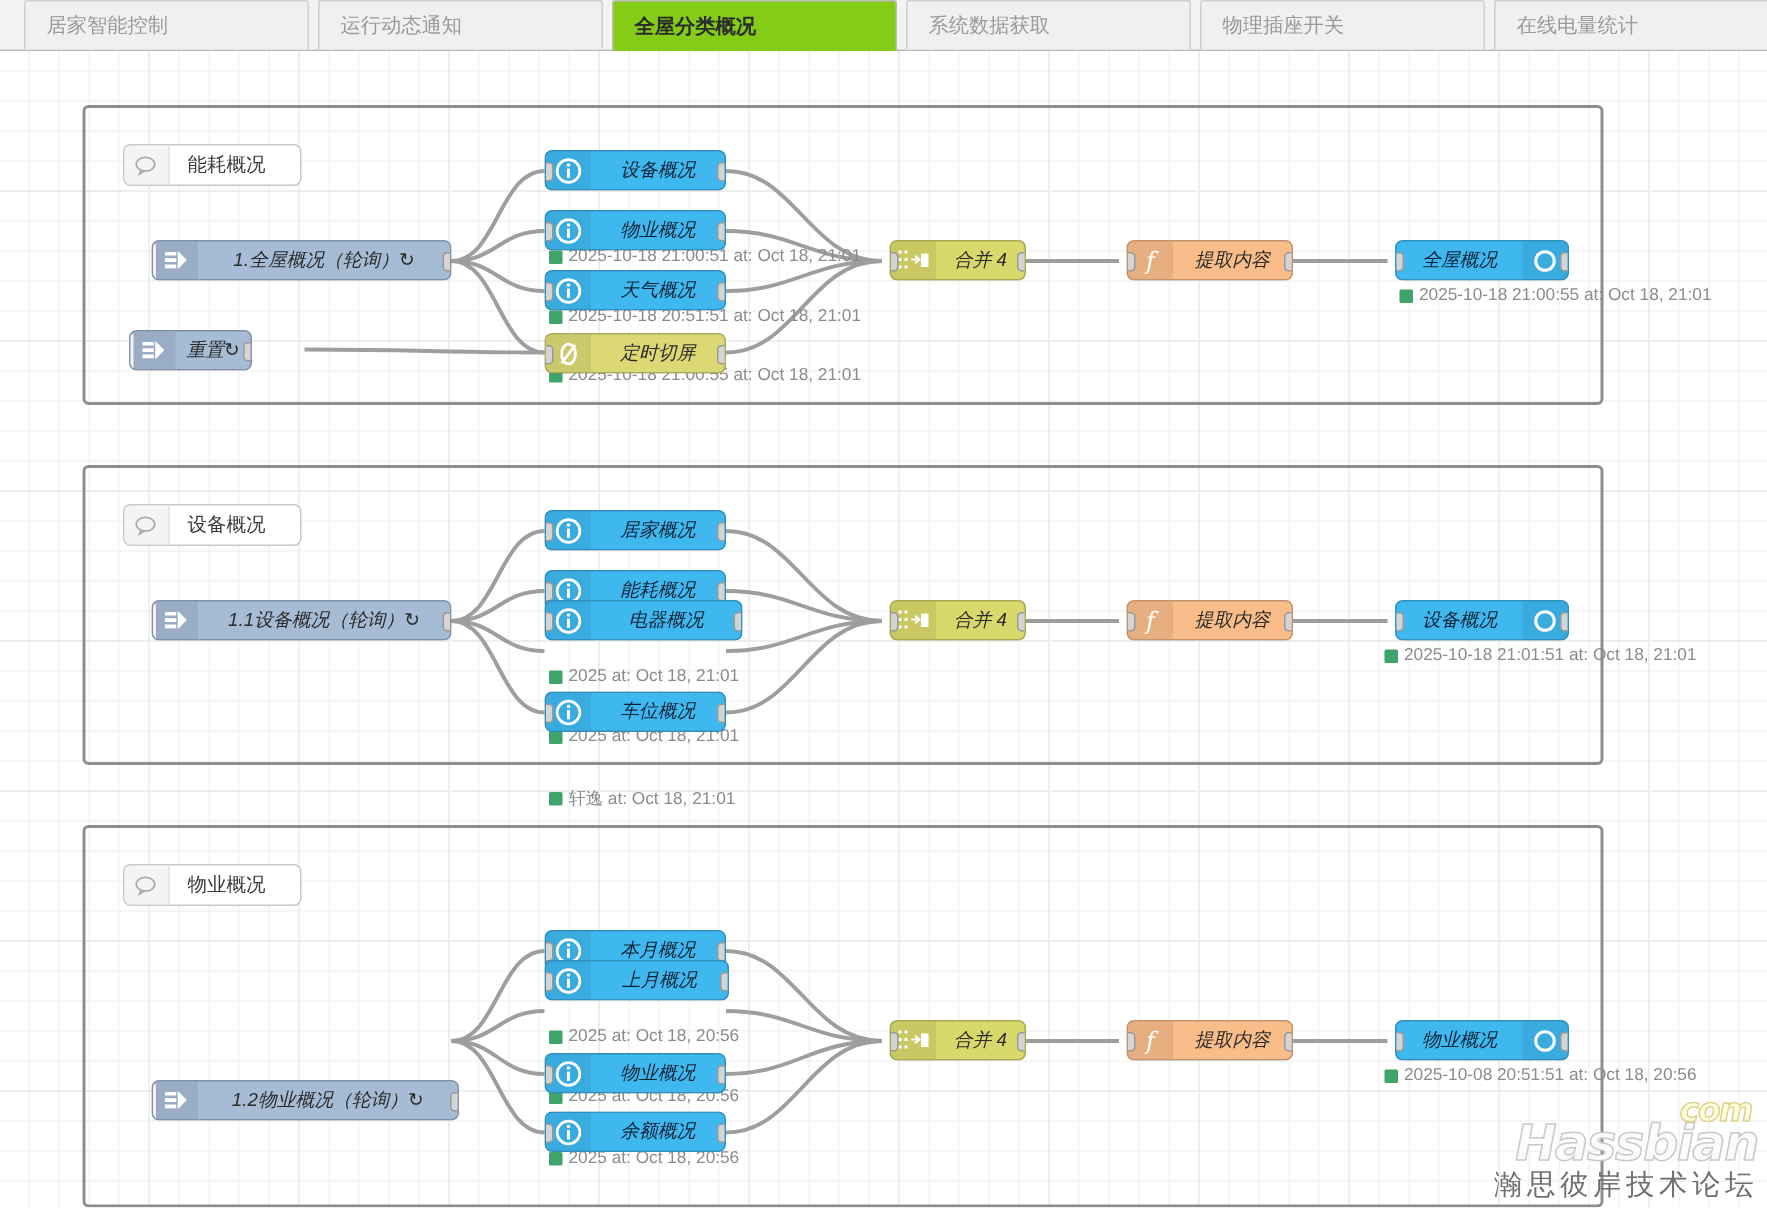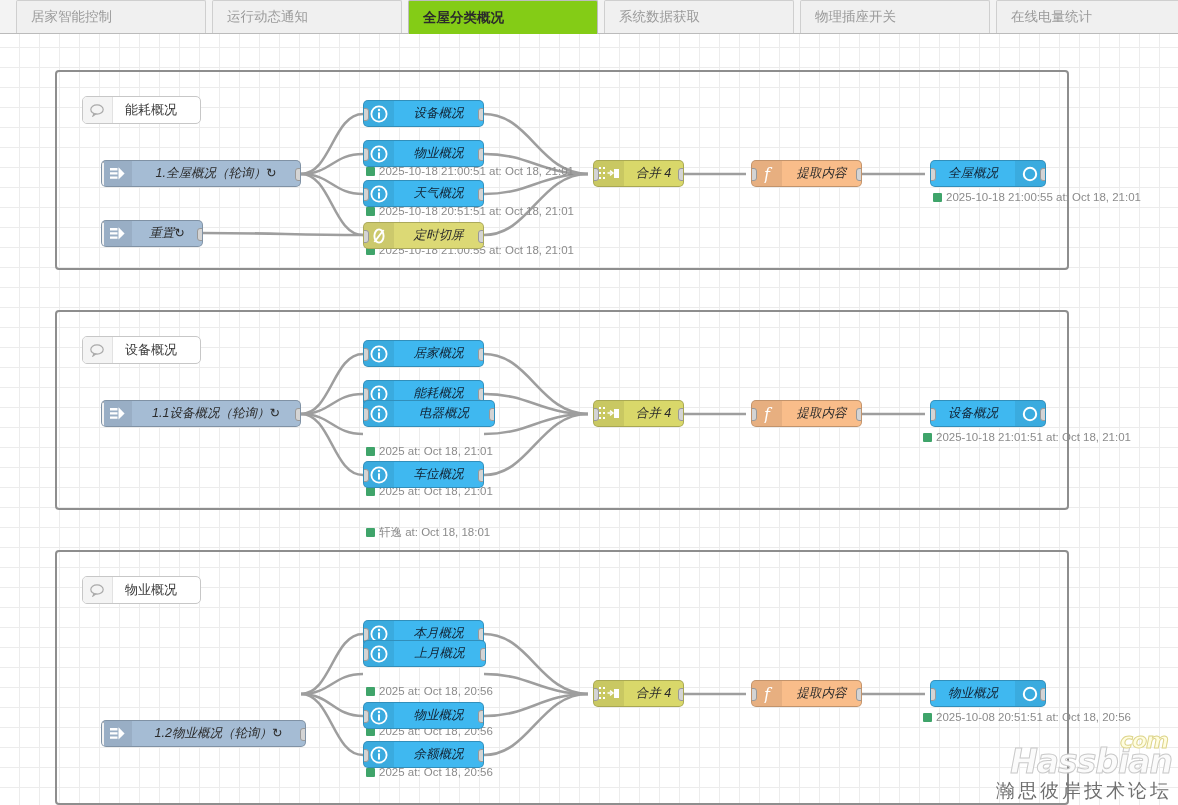--- a/index.html
+++ b/index.html
@@ -274,21 +274,21 @@
       <span class="icell">
         <svg width="17" height="15" viewBox="0 0 17 15">
             <path d="M1,3.2 h7.5 M1,7.4 h7.5 M1,11.6 h7.5" stroke="#fff" stroke-width="2.4"></path>
             <path d="M9.5,1.3 L15.6,7.4 L9.5,13.5 Z" fill="#fff"></path>
           </svg>
       </span>
       <span class="label">1.全屋概况（轮询）↻</span>
       <span class="port out"></span>
     </div>
 
-    <div class="node n-inject" style="left:101px; top:186px; width:102px;">
+    <div class="node n-inject" style="left:86px; top:186px; width:82px;">
       <span class="inj-btn"></span>
       <span class="icell">
         <svg width="17" height="15" viewBox="0 0 17 15">
             <path d="M1,3.2 h7.5 M1,7.4 h7.5 M1,11.6 h7.5" stroke="#fff" stroke-width="2.4"></path>
             <path d="M9.5,1.3 L15.6,7.4 L9.5,13.5 Z" fill="#fff"></path>
           </svg>
       </span>
       <span class="label">重置↻</span>
       <span class="port out"></span>
     </div>
@@ -484,21 +484,21 @@
             <circle cx="9" cy="9" r="7.6" fill="none" stroke="#fff" stroke-width="1.8"></circle>
             <circle cx="9" cy="5" r="1.2" fill="#fff"></circle>
             <rect x="8" y="7.4" width="2" height="6.2" fill="#fff"></rect>
           </svg>
       </span>
       <span class="label">车位概况</span>
       <span class="port out"></span>
     </div>
     <div class="status" style="left:366px; top:491px;">
       <span class="dot"></span>
-      <span>轩逸 at: Oct 18, 18:01</span>
+      <span>轩逸 at: Oct 18, 21:01</span>
     </div>
 
     <div class="node n-olive" style="left:593px; top:366px; width:91px;">
       <span class="port in"></span>
       <span class="icell">
         <svg width="22" height="15" viewBox="0 0 22 15">
             <g fill="#fff">
               <rect x="1" y="1" width="2" height="2"></rect>
               <rect x="5" y="1" width="2" height="2"></rect>
               <rect x="1" y="6" width="2" height="2"></rect>

